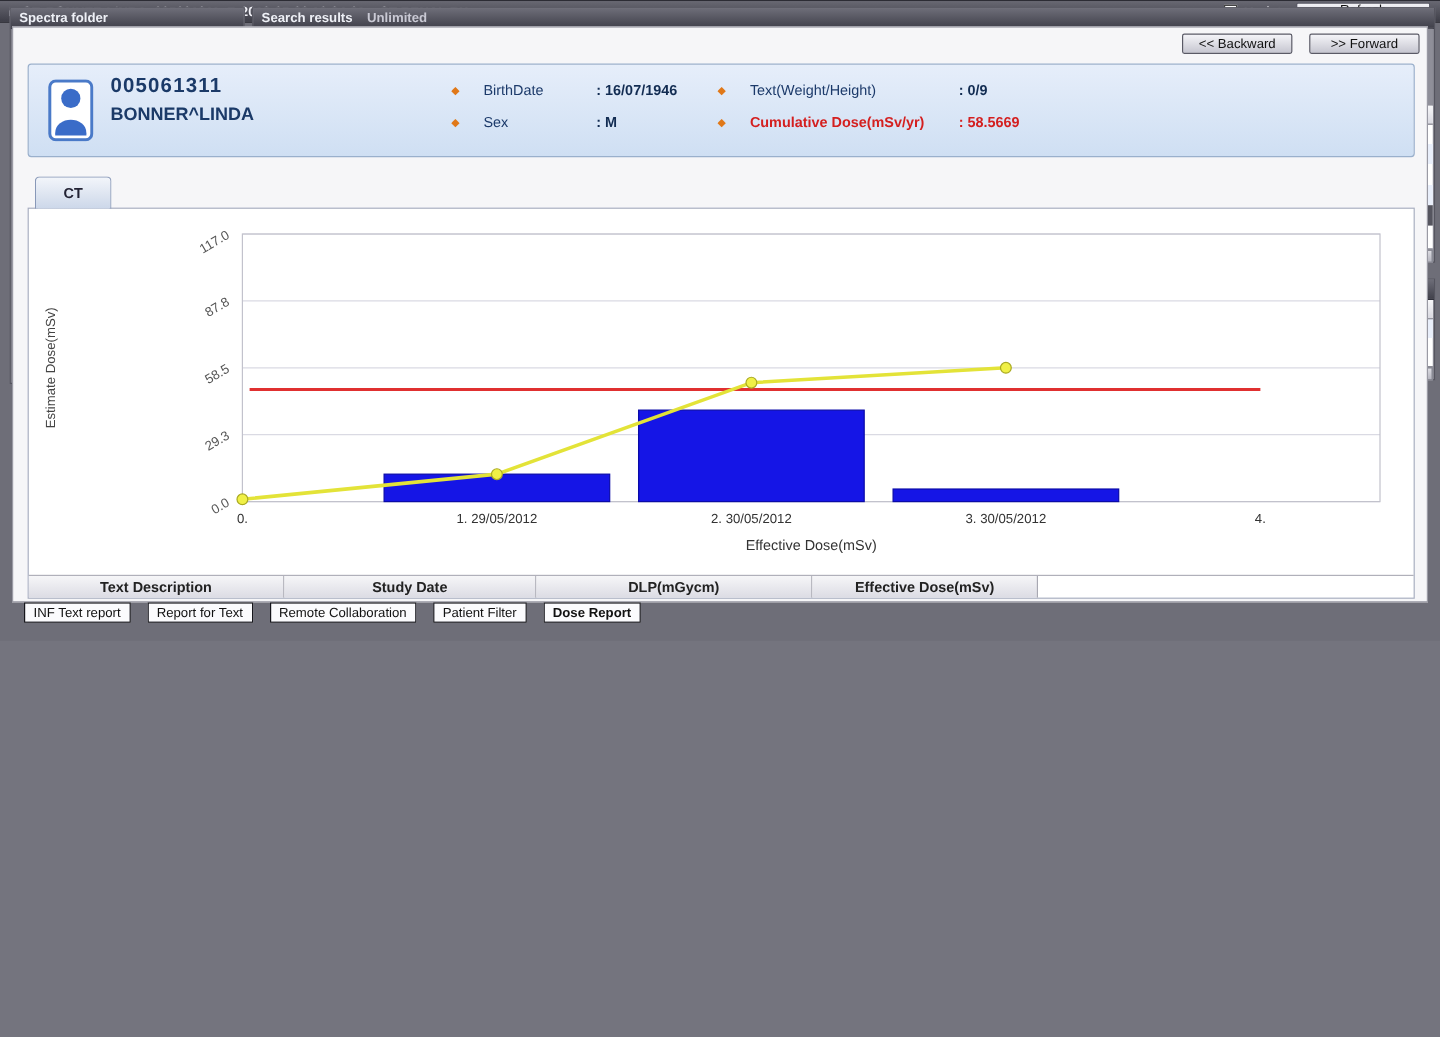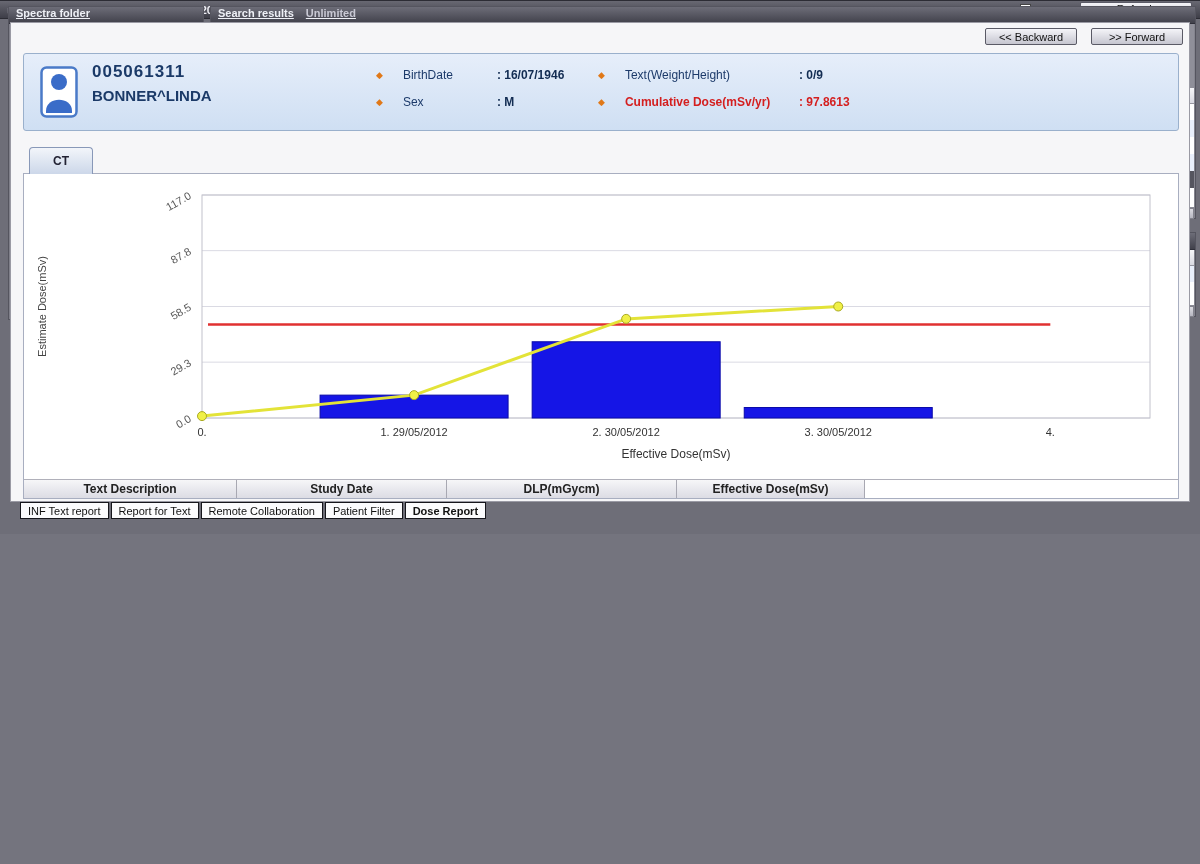--- a/index.html
+++ b/index.html
@@ -2,21 +2,21 @@
 <html><head>
 <meta charset="utf-8">
 <style>
   html,body{margin:0;padding:0;background:#3a3a42;}
   *{box-sizing:border-box;}
   #app{position:relative;width:1200px;height:864px;background:#74747e;overflow:hidden;
        font-family:"Liberation Sans",sans-serif;font-size:11px;color:#111;}
 
   .panel{position:absolute;border:1px solid #55555f;background:#84848e;}
   .panel-title{height:17px;background:linear-gradient(#6d6d78,#41414b);border-bottom:1px solid #30303a;
-       color:#eef0f6;font-weight:bold;display:flex;padding:0 7px;gap:12px;white-space:nowrap;text-decoration:underline;}
+       color:#eef0f6;font-weight:bold;display:flex;align-items:center;padding:0 7px;gap:12px;white-space:nowrap;}
   .panel-title .sub{color:#c9c9d4;font-weight:bold;}
 
   
   .left-panel{left:8px;top:6px;width:196px;height:314px;background:#80808a;}
   .toolbar{position:absolute;left:1px;right:1px;top:17px;height:36px;background:#8f8f99;border-bottom:1px solid #6a6a74;}
   .tool-btn{position:absolute;top:6px;height:24px;display:flex;align-items:center;gap:4px;padding:0 6px;
        background:linear-gradient(#c0c0ca,#94949e);border:1px solid #666670;border-radius:2px;
        font-family:inherit;font-size:11px;font-weight:bold;color:#222;cursor:pointer;}
   .tool-icon{position:relative;width:13px;height:11px;background:linear-gradient(135deg,#d4e2f6,#5f82c2);
        border:1px solid #3a5a96;transform:skewX(-8deg);display:inline-block;}
@@ -111,21 +111,21 @@
   .wB .plbl{width:168px;}
   .pfield.red .plbl,.pfield.red .pval{color:#d41f1f;font-weight:bold;}
   .ct-tab{position:absolute;left:18px;top:124px;width:64px;height:27px;background:linear-gradient(#f2f5fa,#ccd7e9);
        border:1px solid #8898b8;border-bottom:none;border-radius:4px 4px 0 0;z-index:2;
        display:flex;align-items:center;justify-content:center;font-weight:bold;font-size:12px;color:#223;}
   .chart-panel{position:absolute;left:12px;top:150px;width:1156px;height:326px;background:#fff;border:1px solid #a8aec0;}
   svg text{font-family:"Liberation Sans",sans-serif;}
   .report-header{position:absolute;left:0;right:0;bottom:0;height:19px;display:flex;border-top:1px solid #b0b0ba;}
   .report-col{border-right:1px solid #a8a8b2;background:linear-gradient(#f6f6f8,#dcdce4);font-weight:bold;font-size:12px;
        display:flex;align-items:center;justify-content:center;color:#222;white-space:nowrap;overflow:hidden;}
-  .btabs{position:absolute;left:20px;top:502px;display:flex;gap:2px;}
+  .btabs{position:absolute;left:20px;top:502px;display:flex;gap:14px;}
   .btab{height:17px;padding:1px 7px;background:#fbfbfd;border:1px solid #16161c;font-size:11px;display:flex;
        align-items:center;color:#111;cursor:pointer;}
   .btab.active{font-weight:bold;}
 </style>
 </head>
 <body>
 
 <div id="app">
 
   <div class="panel left-panel">
@@ -521,21 +521,21 @@
           <span class="pval">: M</span>
         </span>
         <span class="pfield wB" style="left:574px;top:14px">
           <span class="pdia">◆</span>
           <span class="plbl">Text(Weight/Height)</span>
           <span class="pval">: 0/9</span>
         </span>
         <span class="pfield wB red" style="left:574px;top:41px">
           <span class="pdia">◆</span>
           <span class="plbl">Cumulative Dose(mSv/yr)</span>
-          <span class="pval">: 97.8613</span>
+          <span class="pval">: 58.5669</span>
         </span>
       </div>
 
       <div class="ct-tab">
         <span>CT</span>
       </div>
 
       <div class="chart-panel">
         <svg id="dose-chart" width="1154" height="304">
             <line x1="178" y1="244" x2="1126" y2="244" stroke="#dadae3" stroke-width="1"></line>

